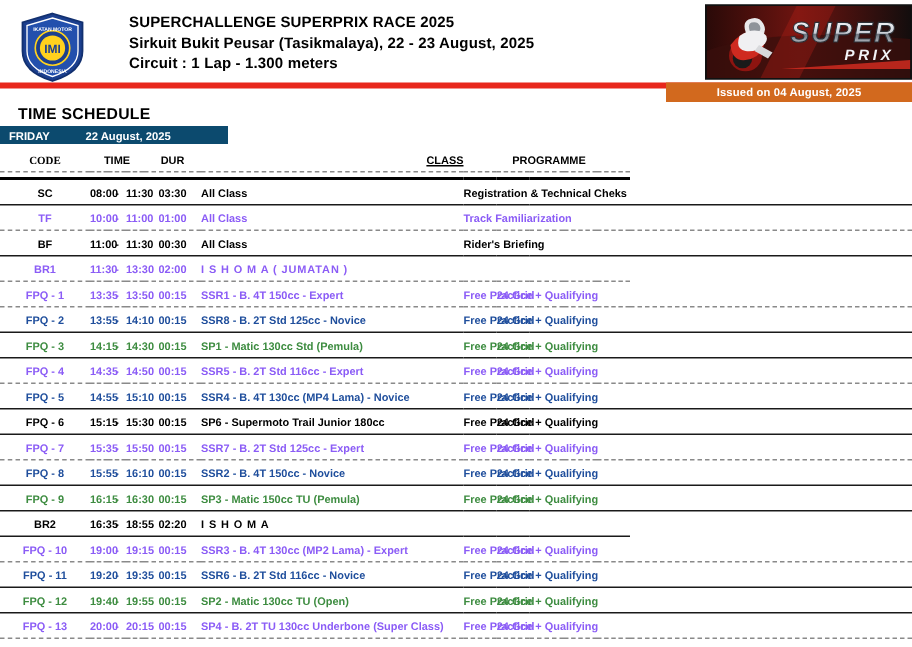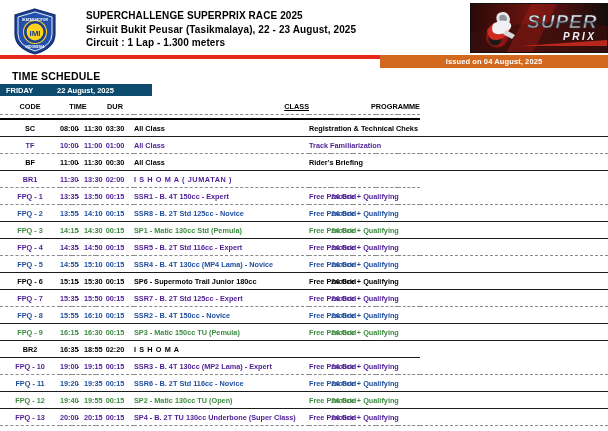--- a/index.html
+++ b/index.html
@@ -21,21 +21,21 @@
   }
   .banner{
     position:absolute;right:0px;top:3px;width:136px;height:48px;
     border:1px solid #111;overflow:hidden;background:#0c0c0c;
   }
   .banner-svg{display:block;width:100%;height:100%;}
   .redbar{
     position:absolute;left:0;top:55px;width:608px;height:4px;background:#e8271c;
   }
   .issued{
-    position:absolute;right:0px;top:55px;width:228px;height:13px;
+    position:absolute;right:0px;top:55px;width:164px;height:13px;
     background:#d2691e;color:#fff;font-size:7.5px;font-weight:bold;
     display:flex;align-items:center;justify-content:center;letter-spacing:.1px;
   }
   
   .ts-title{
     position:absolute;left:12px;top:70px;font-size:10.5px;font-weight:bold;
     letter-spacing:.2px;
   }
   .dayrow{
     position:absolute;left:0px;top:84px;width:152px;height:12px;
@@ -60,27 +60,27 @@
   .c-code{width:60px;text-align:center;}
   .c-t1{width:36px;text-align:center;}
   .c-dash{width:14px;text-align:center;}
   .c-t2{width:40px;text-align:center;}
   .c-dur{width:38px;text-align:center;}
   .c-class{width:170px;text-align:left;padding-left:5px;}
   .c-prog{width:108px;text-align:left;padding-left:3px;}
   .c-grid{width:50px;text-align:left;padding-left:2px;}
   .c-laps{width:34px;text-align:right;}
   .c-km{width:32px;text-align:right;}
-  th.c-code{text-align:center;}
+  th.c-code{text-align:center;font-family:Liberation Serif, serif;}
   th.c-time{text-align:center;}
   th.c-dur{text-align:center;}
   th.c-class{text-align:right;padding-left:5px;text-decoration:underline;}
-  th.c-prog{text-align:right;padding-left:3px;}
+  th.c-prog{text-align:center;padding-left:3px;}
   .clr-black{color:#000000;padding-left:27px;}
-  .clr-orange{color:#4c1d95;}
+  .clr-orange{color:#8b5cf6;}
   .clr-blue{color:#1f4e9c;}
   .clr-green{color:#3d8c40;}
   tr.solidline td{border-bottom:1.4px solid #1a1a1a;}
   .span-class{text-align:left;padding-left:14px;letter-spacing:.6px;}
 </style>
 </head>
 <body>
 
 <div class="header">
 

